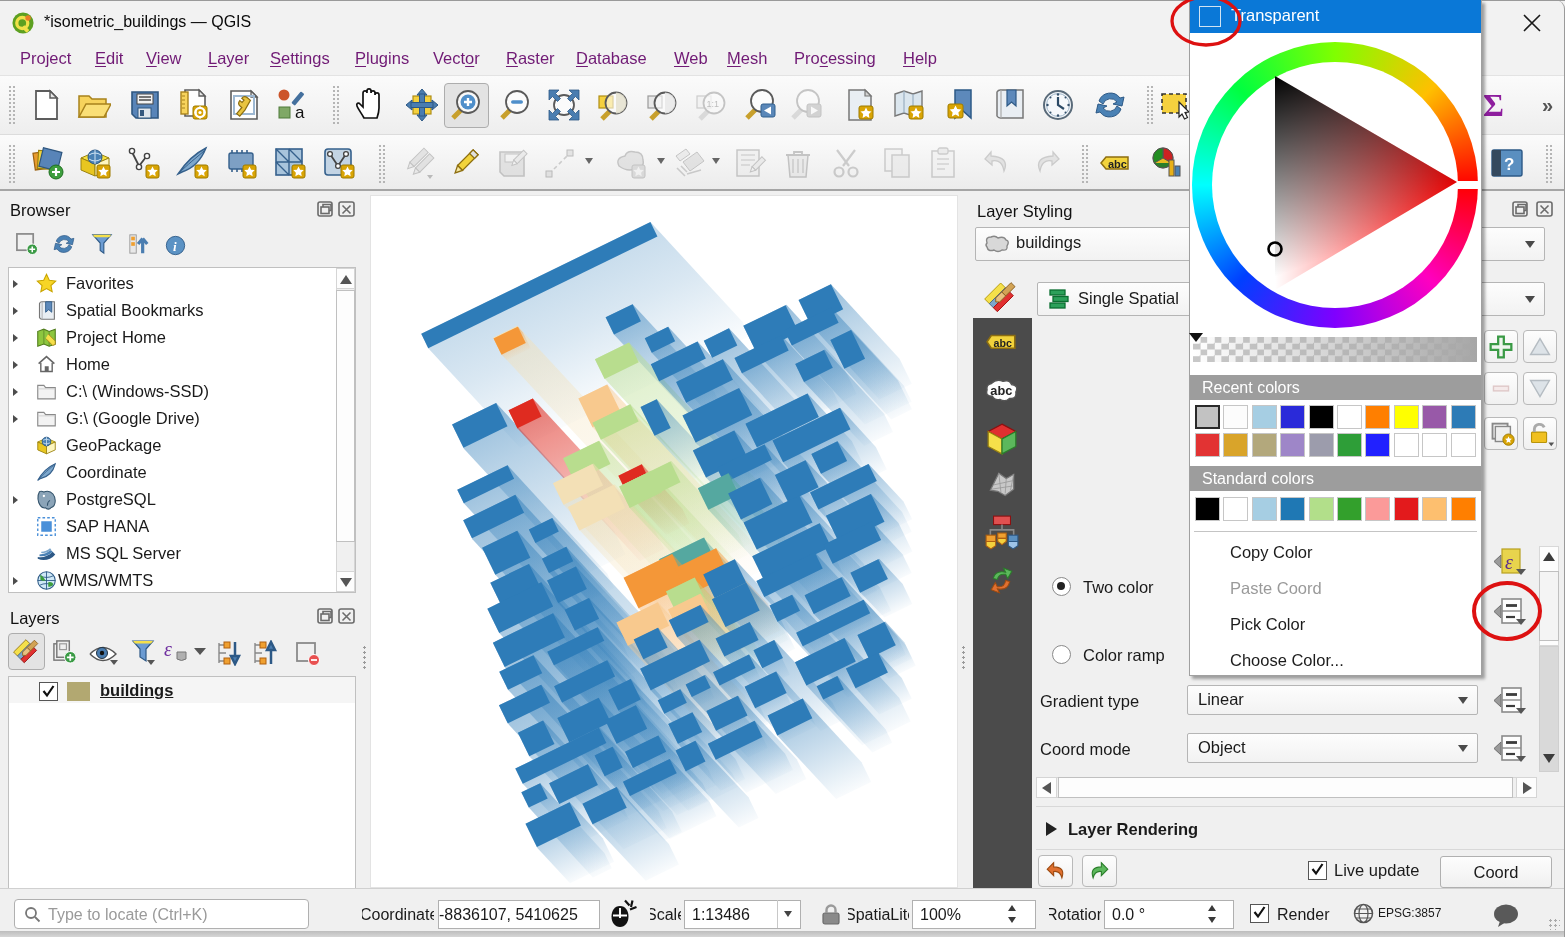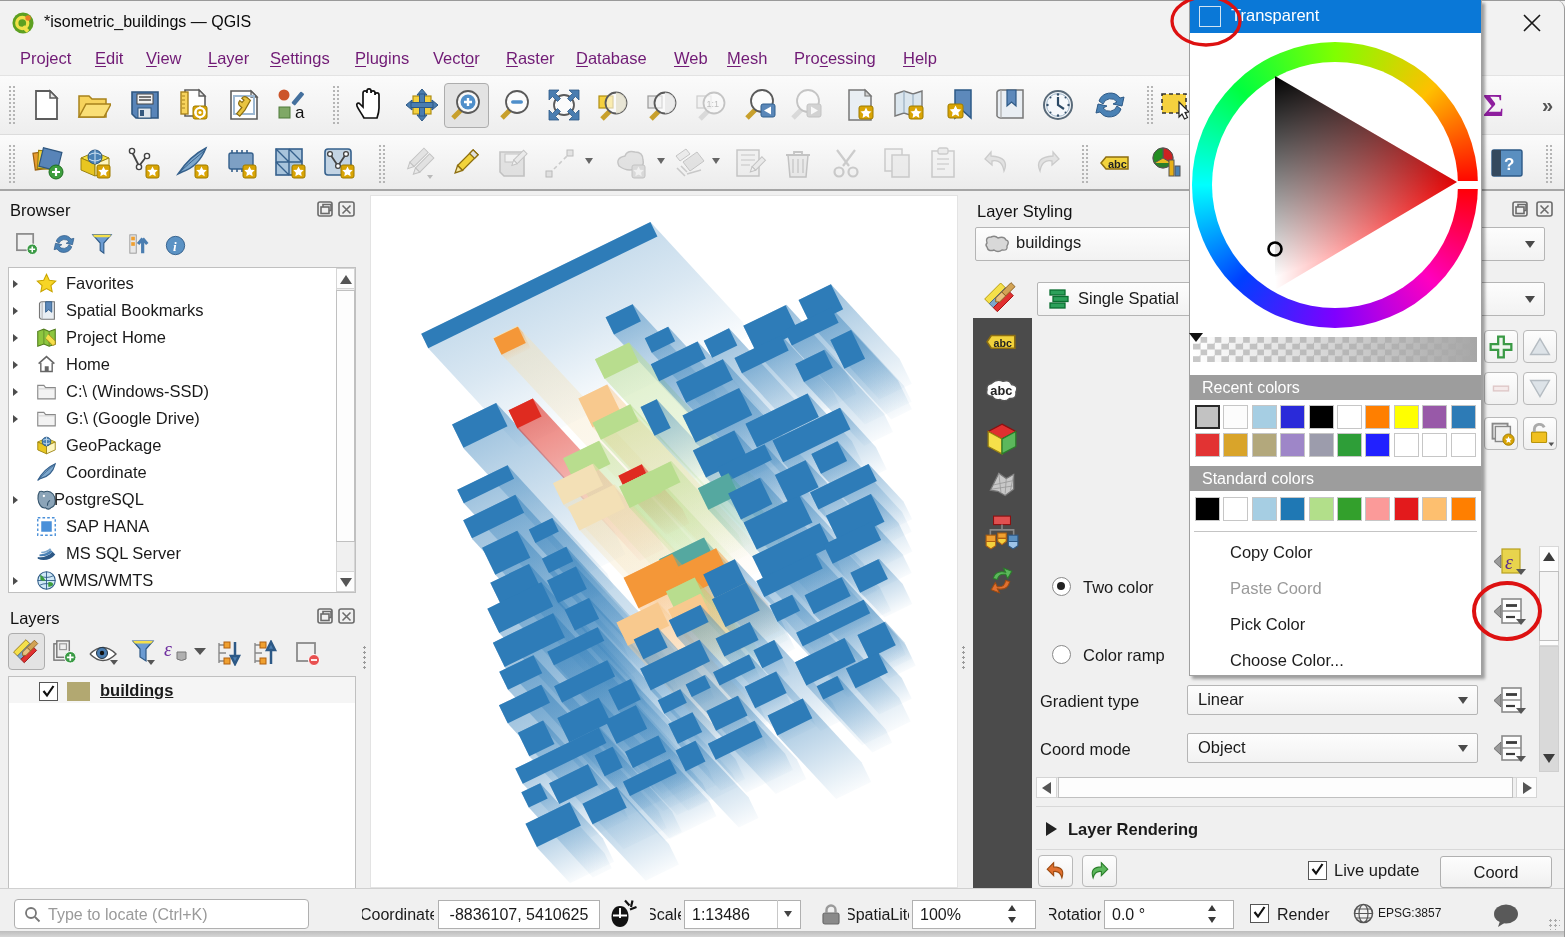--- a/index.html
+++ b/index.html
@@ -596,21 +596,21 @@
       <path d="M2 21 c5 -9 11 -15 20 -19 c-2 8 -8 15 -17 17 z" fill="#7da7cc" stroke="#35608c" stroke-width="1.2"></path>
       <path d="M2 21 c7 -8 13 -13 18 -17" fill="none" stroke="#35608c" stroke-width="0.9"></path>
     </svg></div>
 <div class="treelabel" style="left:66px;top:463px">Coordinate</div>
 <div class="expander" style="left:13px;top:496px"></div>
 <div class="abs" style="left:36px;top:489px;width:21px;height:21px"><svg viewBox="0 0 24 24">
       <path d="M4 3 c-3 5 -2 12 1 16 c1.5 2 4 3 6 2.5 c1 2 5 2 6 0 c3 -1 5 -4 5 -8 c0 -6 -4 -11 -9 -11 c-2 0 -3 .5 -4 1 c-2 -1 -4 -1 -5 -.5 z" fill="#8ba4b8" stroke="#33536b" stroke-width="1.2"></path>
       <circle cx="9" cy="8" r="1.3" fill="#fff"></circle>
       <path d="M13 19 c0 -3 1 -5 3 -6" stroke="#33536b" stroke-width="1.2" fill="none"></path>
     </svg></div>
-<div class="treelabel" style="left:54px;top:490px">PostgreSQL</div>
+<div class="treelabel" style="left:66px;top:490px">PostgreSQL</div>
 <div class="abs" style="left:36px;top:516px;width:21px;height:21px"><svg viewBox="0 0 24 24">
       <rect x="2" y="2" width="20" height="20" fill="none" stroke="#4a90d9" stroke-width="1.6" stroke-dasharray="3 2.4"></rect>
       <rect x="6" y="6" width="12" height="12" fill="#4a90d9"></rect>
     </svg></div>
 <div class="treelabel" style="left:66px;top:517px">SAP HANA</div>
 <div class="abs" style="left:36px;top:543px;width:21px;height:21px"><svg viewBox="0 0 24 24">
       <path d="M2 16 c6 1 12 -1 17 -6 l3 3 c-5 6 -13 8 -20 5 z" fill="#2d5986"></path>
       <path d="M4 13 c5 0 9 -2 13 -5 l2 2 c-4 4 -10 6 -15 5 z" fill="#4a81b4"></path>
       <path d="M6 10 c4 0 7 -1.5 10 -4 l1.5 1.5 c-3 3 -7 4.5 -11.5 4z" fill="#7da7cc"></path>
     </svg></div>
@@ -1070,21 +1070,21 @@
 <div id="statusbar" class="abs"></div>
 <div id="statusbottom" class="abs"></div>
 <div class="sinput" style="left:14px;top:899px;width:295px;height:30px;border-radius:4px"></div>
 <svg class="abs" style="left:24px;top:906px" width="17" height="17" viewBox="0 0 17 17">
     <circle cx="7" cy="7" r="5" fill="none" stroke="#777" stroke-width="1.8"></circle>
     <line x1="11" y1="11" x2="15.5" y2="15.5" stroke="#777" stroke-width="1.8"></line>
   </svg>
 <div class="abs" style="left:48px;top:906px;font-size:16px;color:#9a9a9a">Type to locate (Ctrl+K)</div>
 
 <div class="slabel" style="left:362px;top:906px;width:72px;text-indent:-2px">Coordinate</div>
-<div class="sinput" style="left:438px;top:900px;width:162px;height:29px;text-align:center;line-height:27px">-8836107, 5410625</div>
+<div class="sinput" style="left:438px;top:900px;width:162px;height:29px;line-height:27px">-8836107, 5410625</div>
 <svg class="abs" style="left:607px;top:898px" width="30" height="32" viewBox="0 0 30 32">
     <path d="M13 8 c-5.5 0 -8.5 5 -8.5 10.5 c0 6 3.5 10.5 8.5 10.5 c5 0 8.5 -4.5 8.5 -10.5 c0 -5.5 -3 -10.5 -8.5 -10.5 z" fill="#111"></path>
     <path d="M13 10 v10 M6 17.5 h14" stroke="#fff" stroke-width="1.9"></path>
     <path d="M18 2.5 l4.5 5 M25.5 2.5 l-1.5 6.5 M29.5 9 l-6.5 2.5" stroke="#111" stroke-width="2.2"></path>
   </svg>
 <div class="slabel" style="left:650px;top:906px;width:31px;text-indent:-4px">Scale</div>
 <div class="sinput" style="left:684px;top:900px;width:117px;height:29px"></div>
 <div class="abs" style="left:692px;top:906px;font-size:16px">1:13486</div>
 <div class="abs" style="left:777px;top:900px;width:23px;height:28px;border-left:1px solid #c8c8c8">
     <div style="position:absolute;left:6px;top:11px;width:0;height:0;border-top:6px solid #444;border-left:4.5px solid transparent;border-right:4.5px solid transparent"></div>

